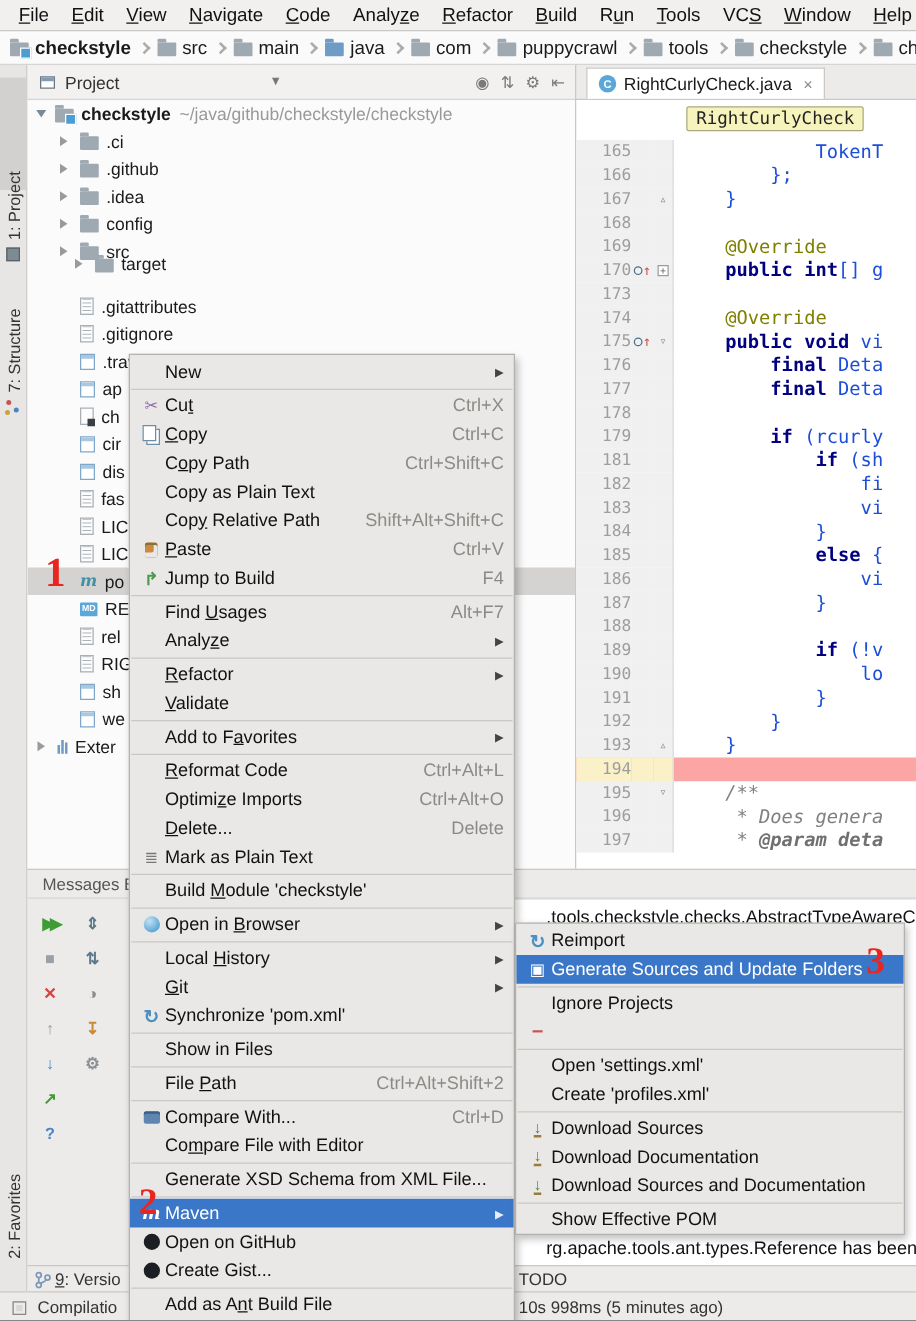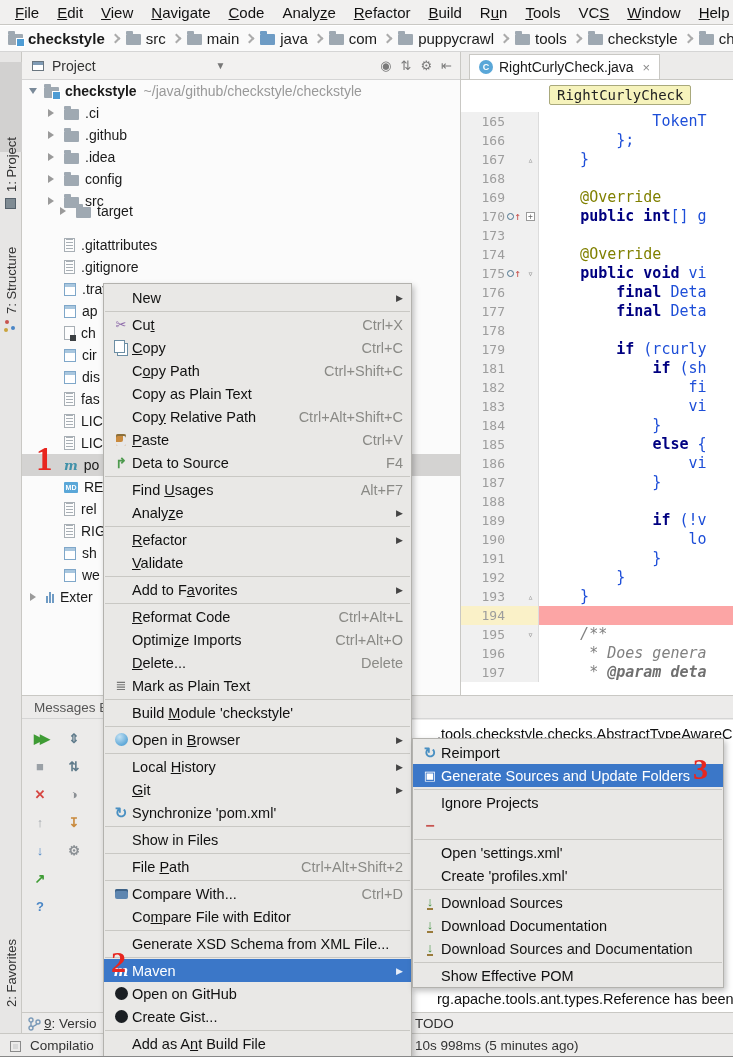--- a/index.html
+++ b/index.html
@@ -620,30 +620,30 @@
         <span class="mlab">C<u>o</u>py Path</span>
         <span class="msc">Ctrl+Shift+C</span>
       </div>
       <div class="mitem">
         <span class="mi"></span>
         <span class="mlab">Copy as Plain Text</span>
       </div>
       <div class="mitem">
         <span class="mi"></span>
         <span class="mlab">Cop<u>y</u> Relative Path</span>
-        <span class="msc">Ctrl+Alt+Shift+C</span>
+        <span class="msc">Shift+Alt+Shift+C</span>
       </div>
       <div class="mitem">
         <span class="mi i-paste"></span>
         <span class="mlab"><u>P</u>aste</span>
         <span class="msc">Ctrl+V</span>
       </div>
       <div class="mitem">
         <span class="mi i-jump"></span>
-        <span class="mlab">Deta to Source</span>
+        <span class="mlab">Jump to Build</span>
         <span class="msc">F4</span>
       </div>
       <div class="msep"></div>
       <div class="mitem">
         <span class="mi"></span>
         <span class="mlab">Find <u>U</u>sages</span>
         <span class="msc">Alt+F7</span>
       </div>
       <div class="mitem">
         <span class="mi"></span>

